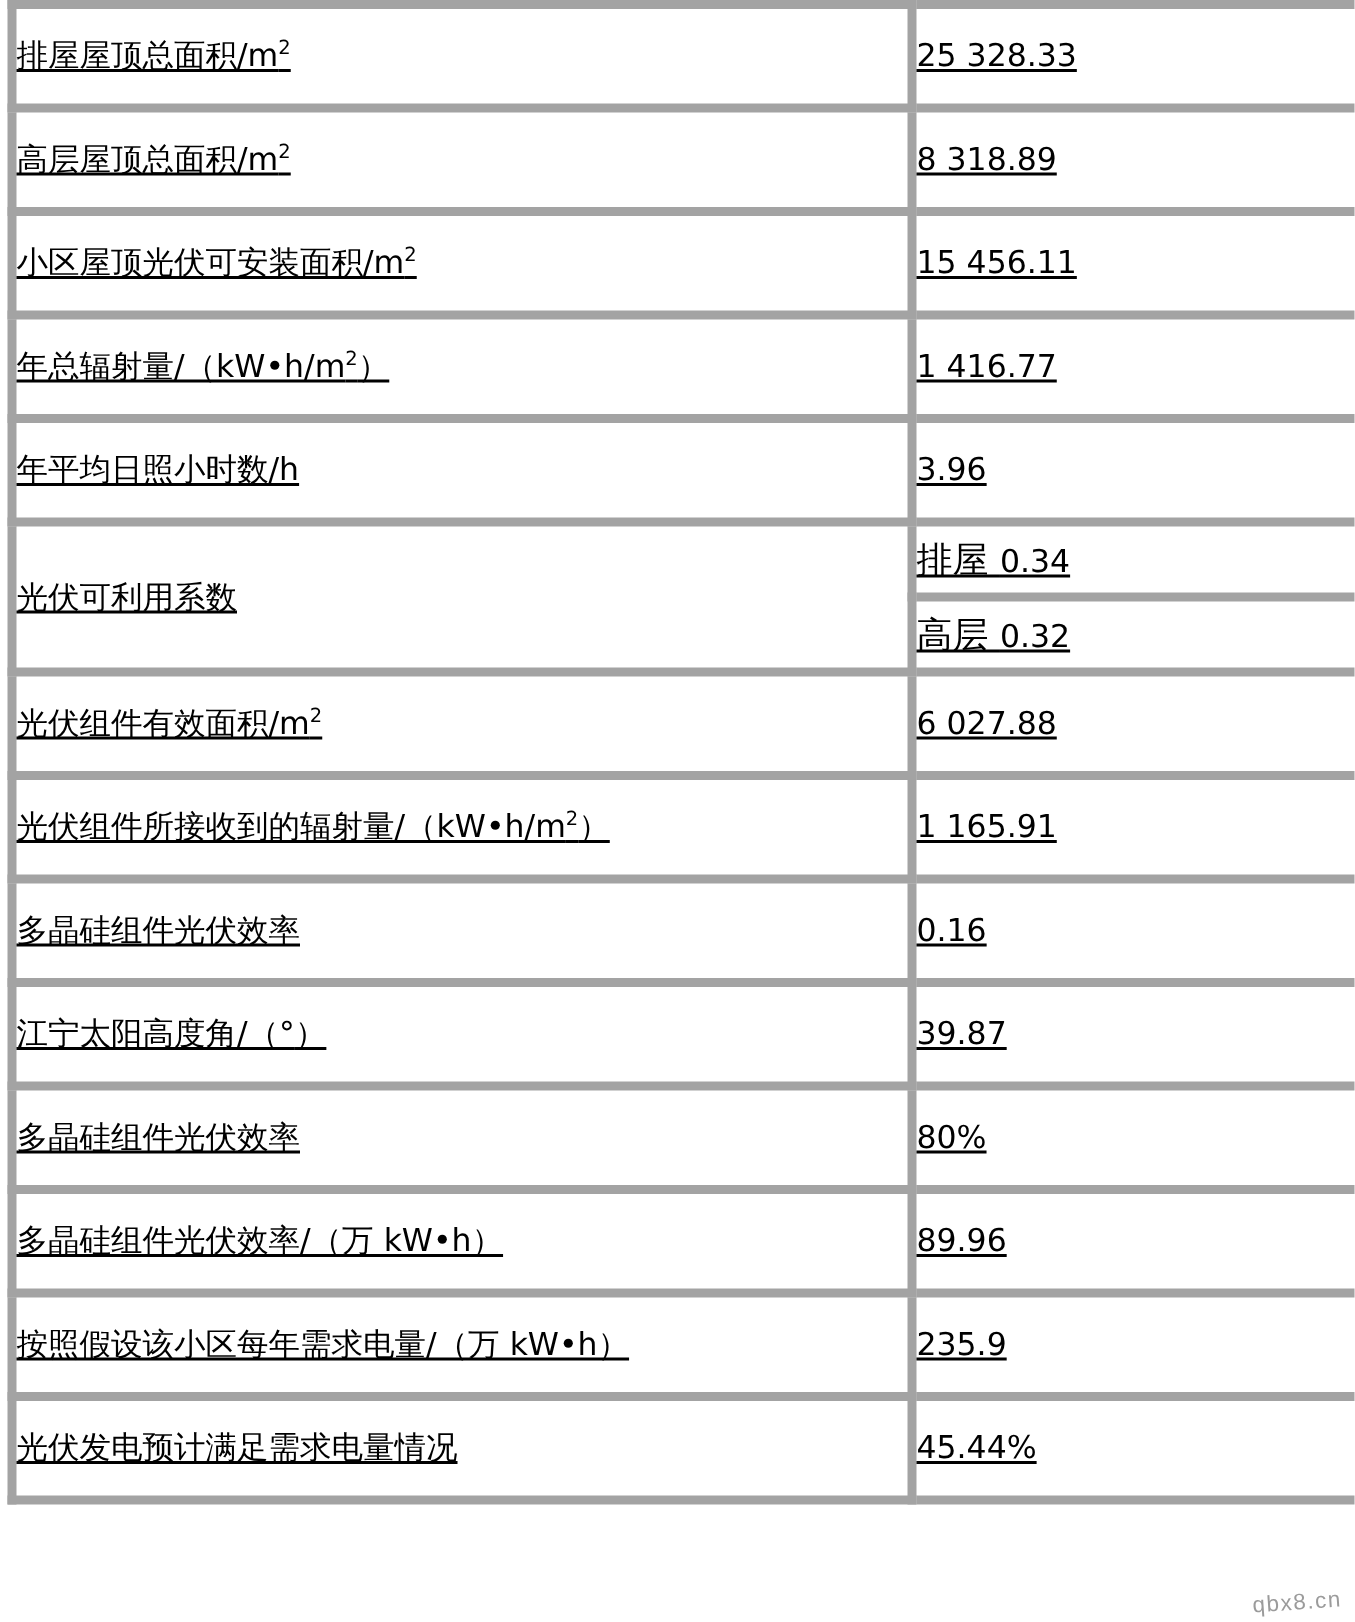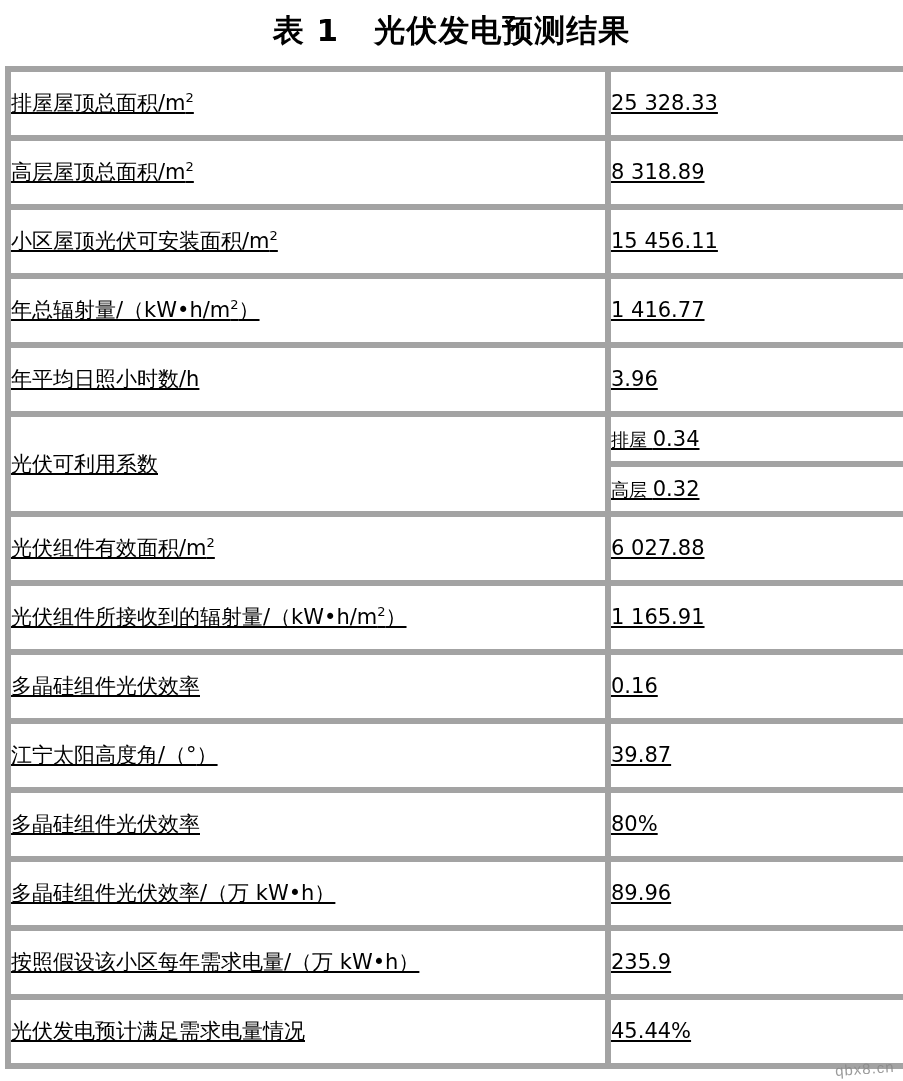--- a/index.html
+++ b/index.html
@@ -51,21 +51,21 @@
   td.label-cell {
     width: 594px;
   }
   td.value-cell {
     width: 297px;
     font-family: "Liberation Serif", serif;
     font-size: 23px;
   }
   td.value-cell .sub-label {
     font-family: "DejaVu Sans", sans-serif;
-    font-size: 18px;
+    font-size: 24px;
   }
   .split-row td.value-cell {
     height: 44px;
   }
   sup {
     font-size: 0.62em;
     vertical-align: super;
     line-height: 0;
   }
   .watermark {
@@ -78,21 +78,20 @@
     letter-spacing: 1px;
     transform: rotate(-4deg);
     opacity: 0.85;
   }
 </style>
 </head>
 <body>
 
 <div class="page">
 
-  <div class="table-title">表 1   光伏发电预测结果</div>
 
   <table class="data-table">
     <tbody>
         <tr>
           <td class="label-cell"><span>排屋屋顶总面积/m</span><sup>2</sup></td>
           <td class="value-cell">25 328.33</td>
         </tr>
         <tr>
           <td class="label-cell"><span>高层屋顶总面积/m</span><sup>2</sup></td>
           <td class="value-cell">8 318.89</td>

